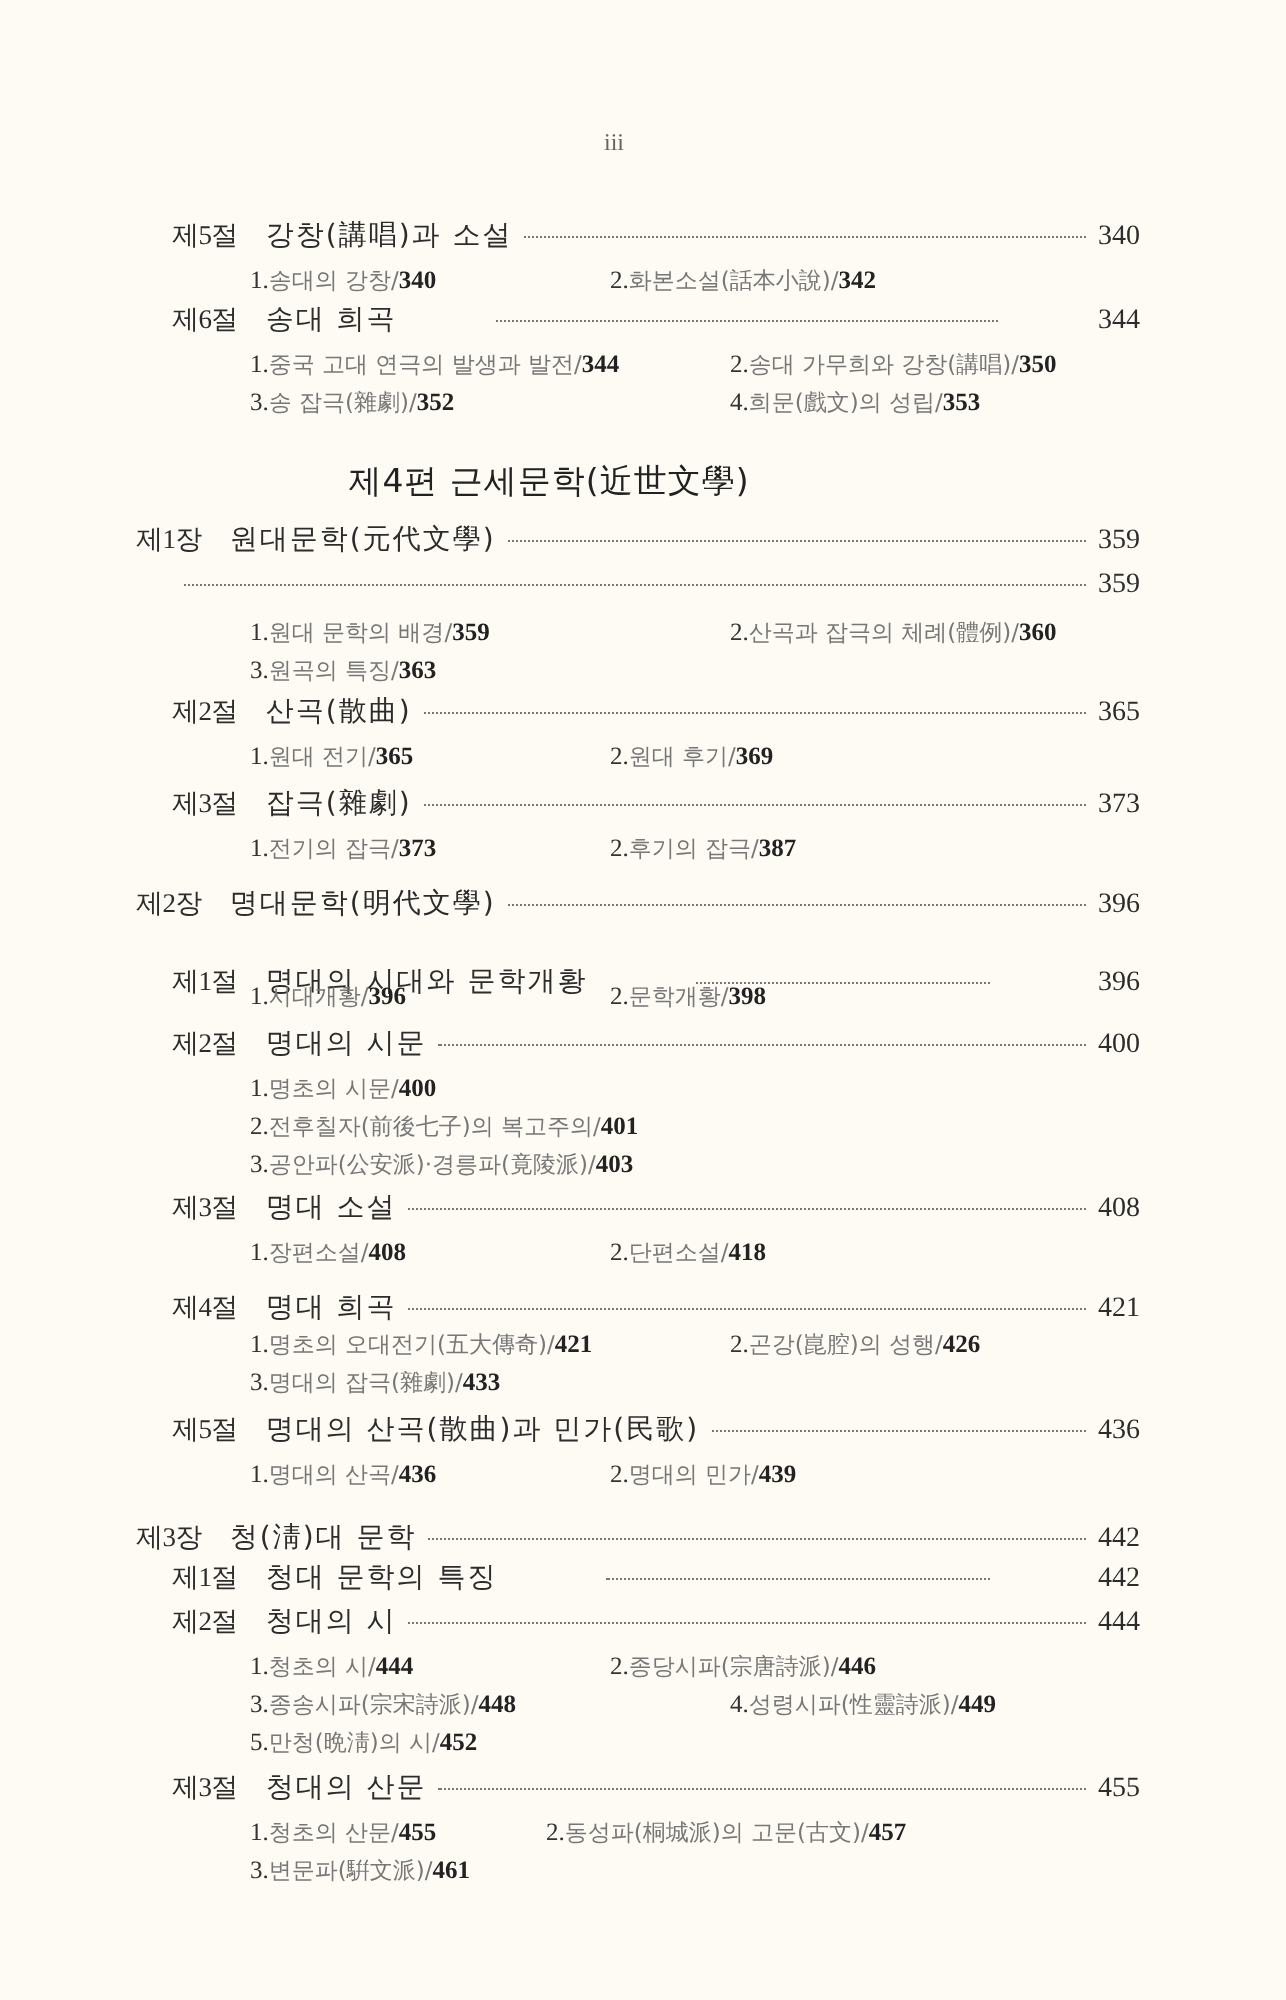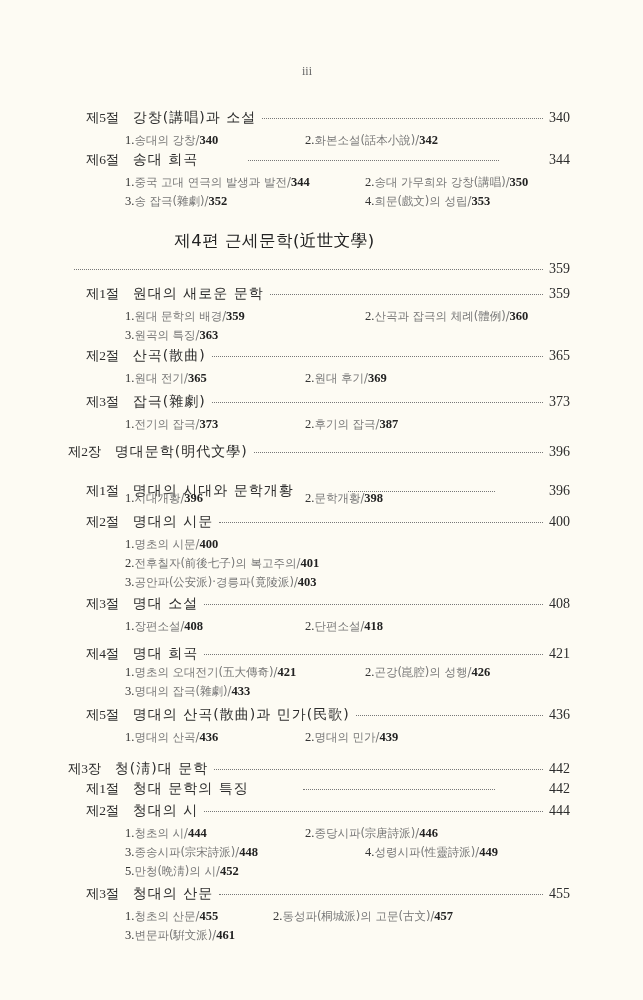--- a/index.html
+++ b/index.html
@@ -90,25 +90,25 @@
       <span> / </span>
       <span class="p">352</span>
     </div>
     <div class="row sub" style="top: 194px; left: 365px;">
       <span class="n">4.</span> 
       <span>희문(戲文)의 성립</span>
       <span> / </span>
       <span class="p">353</span>
     </div>
     <div class="row entry" style="top: 261px;">
+      <span class="lbl"><span class="pre">제1장</span><span class="ttl">원대문학(元代文學)</span></span>
       <span class="dots"></span>
       <span class="pg">359</span>
     </div>
     <div class="row entry sec" style="top: 285px;">
-      <span class="lbl"><span class="pre">제1절</span><span class="ttl">원대의 새로운 문학</span></span>
       <span class="dots"></span>
       <span class="pg">359</span>
     </div>
     <div class="row sub" style="top: 309px; left: 125px;">
       <span class="n">1.</span> 
       <span>원대 문학의 배경</span>
       <span> / </span>
       <span class="p">359</span>
     </div>
     <div class="row sub" style="top: 309px; left: 365px;">

